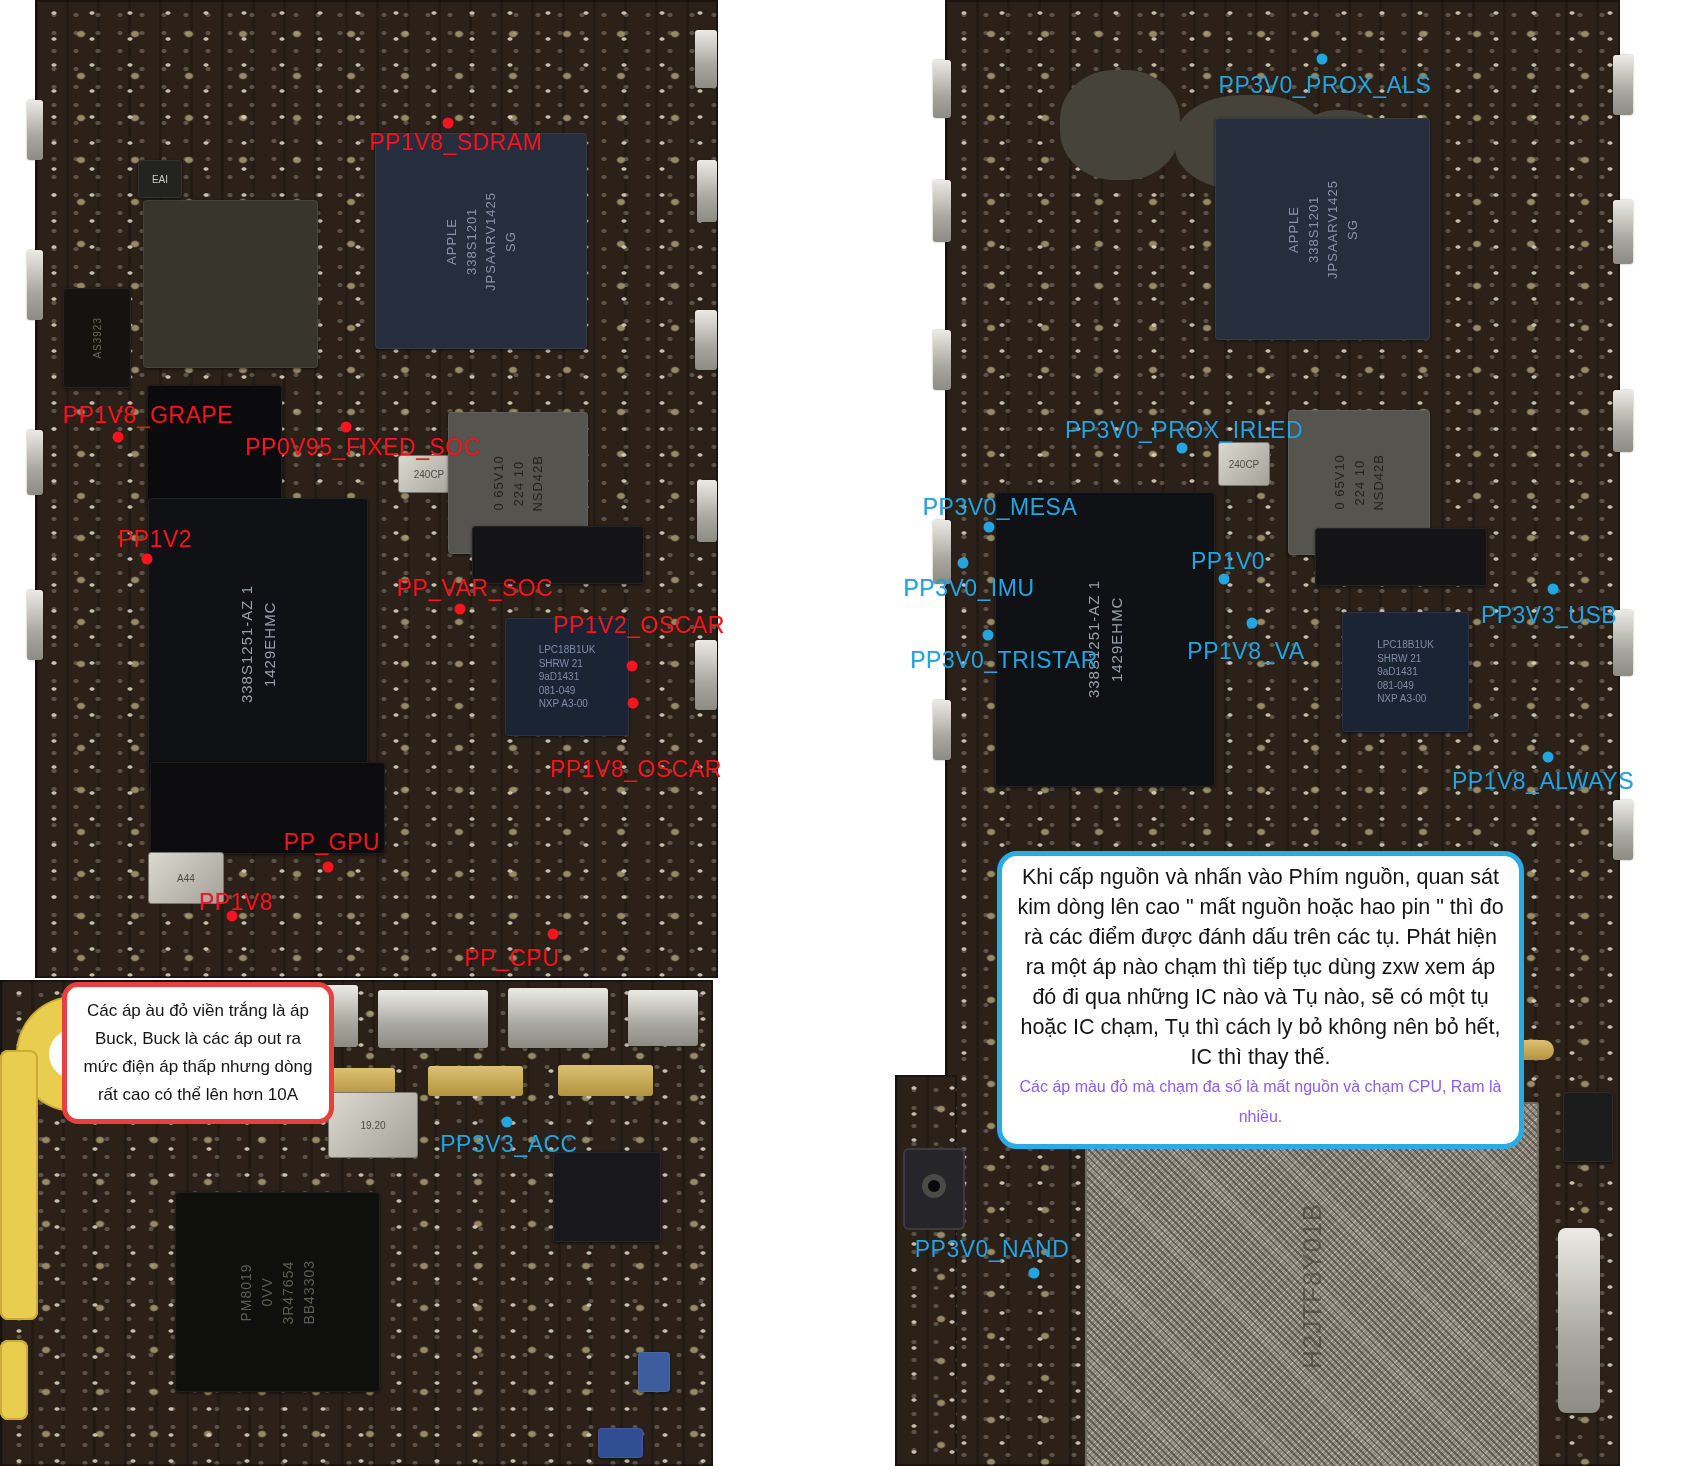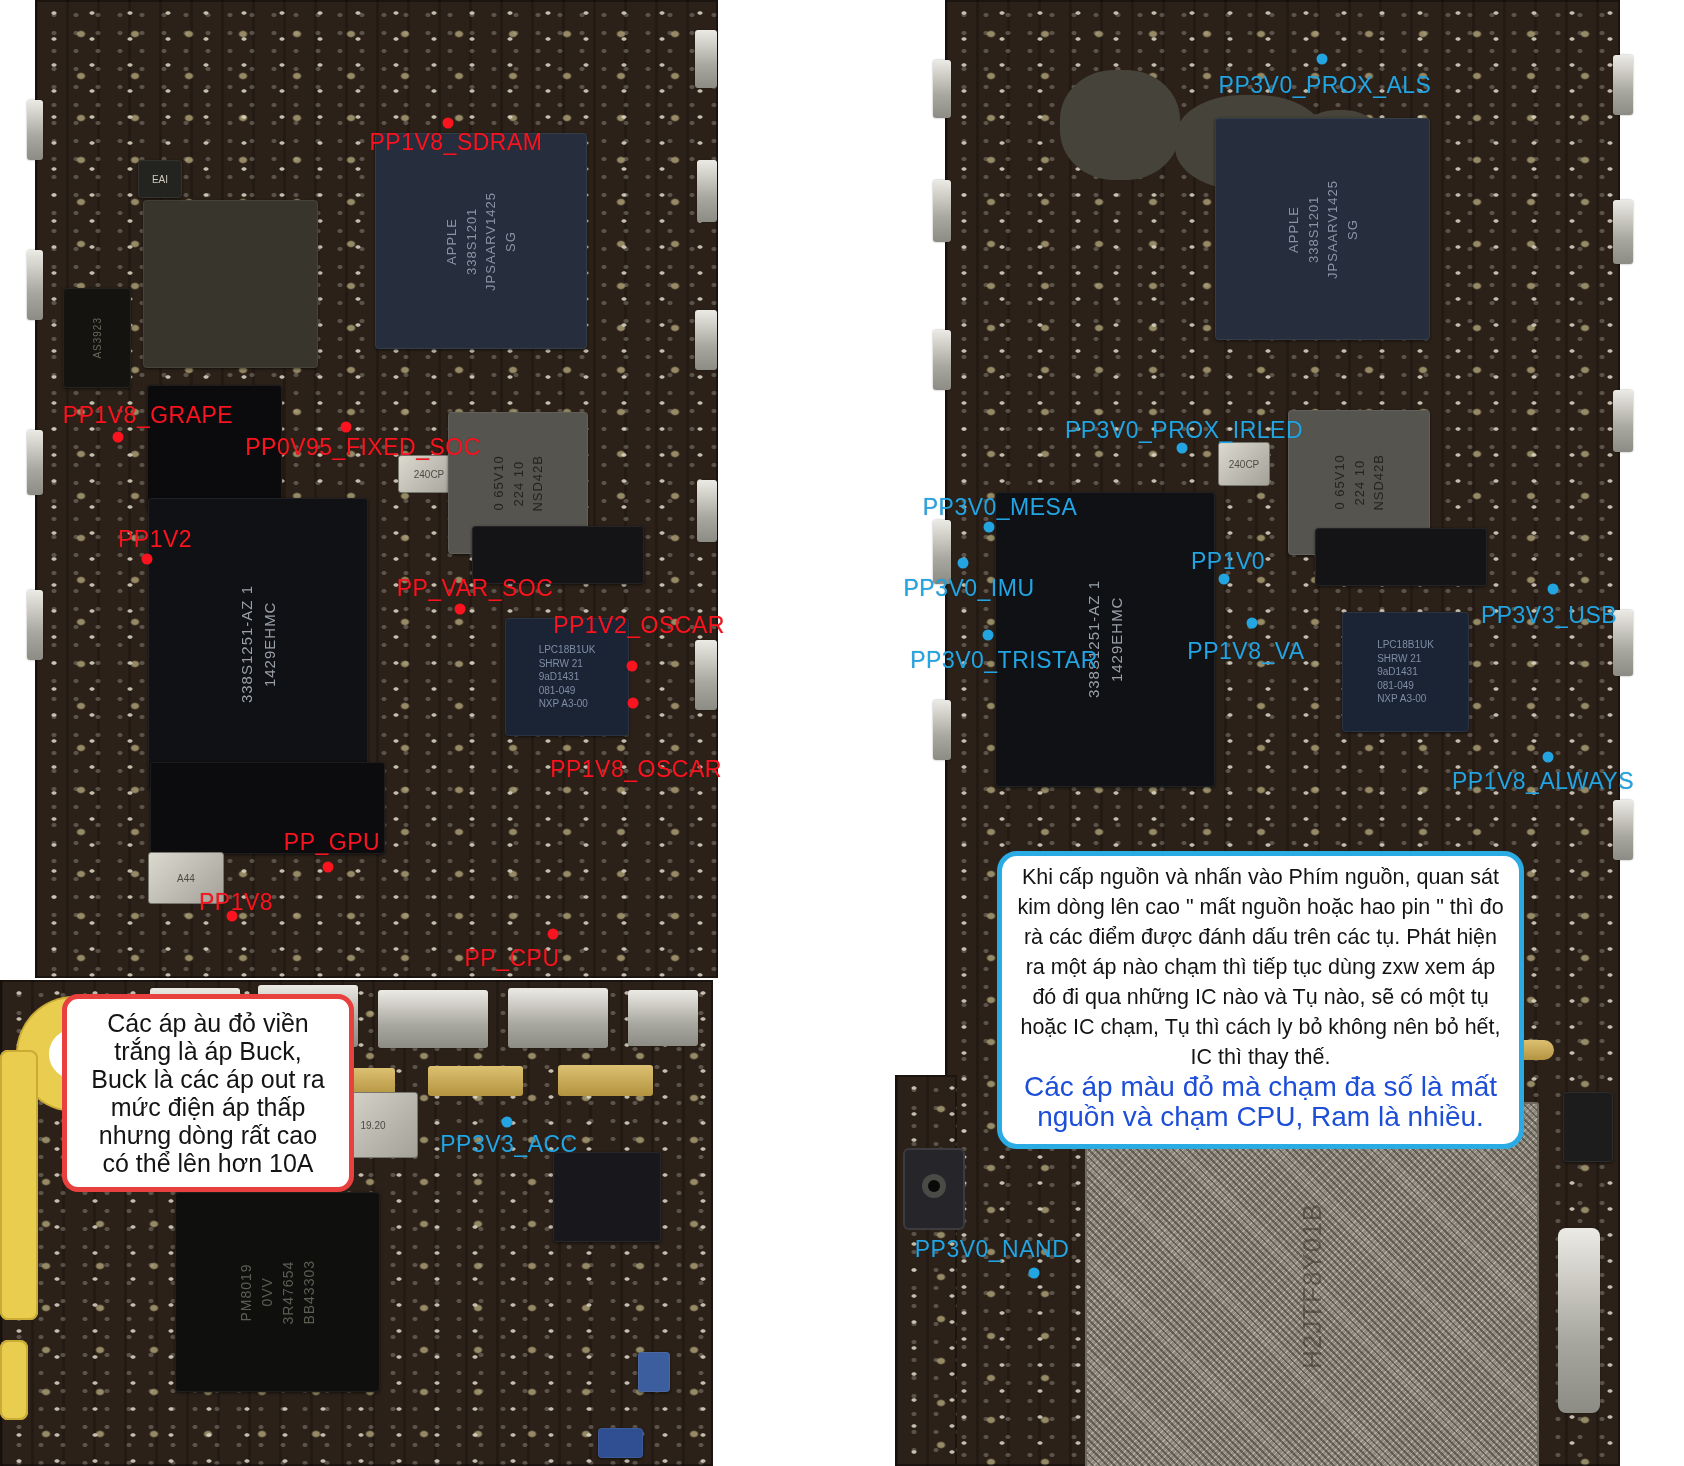--- a/index.html
+++ b/index.html
@@ -47,21 +47,21 @@
       repeating-linear-gradient(135deg, rgba(255,255,250,.30) 0 1px, transparent 1px 4px);
     display:flex;align-items:center;justify-content:center;}
   .mic{position:absolute;background:#26262a;border-radius:6px;box-shadow:inset 0 0 0 2px #3c3c40;}
   .mic:after{content:"";position:absolute;left:50%;top:46%;width:12px;height:12px;border-radius:50%;
              background:#0a0a0a;transform:translate(-50%,-50%);box-shadow:0 0 0 6px #4a4a46;}
   .ring{position:absolute;width:112px;height:112px;border-radius:50%;border:31px solid #e9cd4e;
         background:#fff;box-sizing:border-box;box-shadow:0 0 0 2px #c9ab35;}
   .ybar{position:absolute;background:#e9cd4e;border-radius:8px;box-shadow:inset 0 0 0 2px #c9ab35;}
   .title-green{color:#1faa1f;font-size:37px;margin:2px 0 4px 0;font-weight:400;}
   .body-main{font-size:21.5px;line-height:30px;}
-  .warn-red{color:#1d4ed8;font-size:28px;line-height:30px;}
+  .warn-red{color:#8b5cf6;font-size:16px;line-height:30px;}
 </style>
 </head>
 <body>
 
 <div id="canvas">
 
   <div class="pcb" style="left:35px;top:0;width:683px;height:978px;">
     <div class="tab" style="left:-8px;top:100px;width:16px;height:60px;"></div>
     <div class="tab" style="left:-8px;top:250px;width:16px;height:70px;"></div>
     <div class="tab" style="left:-8px;top:430px;width:16px;height:65px;"></div>
@@ -187,21 +187,21 @@
     <div class="gtab" style="left:567px;top:1040px;width:42px;height:20px;border-radius:10px;"></div>
     <div class="chip" style="left:618px;top:1092px;width:50px;height:70px;background:#1c1c1c;"></div>
     <div class="tab" style="left:613px;top:1228px;width:42px;height:185px;border-radius:8px;"></div>
   </div>
 
   <div class="pcb" style="left:895px;top:1075px;width:62px;height:391px;"></div>
   <div class="mic" style="left:903px;top:1148px;width:62px;height:82px;"></div>
 
 
 
-  <div class="callout redb" style="left:62px;top:982px;width:238px;padding:10px 22px;font-size:25px;line-height:28px;margin-top:12px;">
+  <div class="callout redb" style="left:62px;top:982px;width:238px;padding:10px 12px;font-size:17px;line-height:28px;">
     <p>Các áp àu đỏ viền trắng là áp Buck, Buck là các áp out ra mức điện áp thấp nhưng dòng rất cao có thể lên hơn 10A</p>
   </div>
 
   <div class="callout blue" style="left:997px;top:851px;width:497px;padding:6px 10px 12px 10px;border-radius:20px;">
     <p class="body-main">Khi cấp nguồn và nhấn vào Phím nguồn, quan sát kim dòng lên cao " mất nguồn hoặc hao pin " thì đo rà các điểm được đánh dấu trên các tụ. Phát hiện ra một áp nào chạm thì tiếp tục dùng zxw xem áp đó đi qua những IC nào và Tụ nào, sẽ có một tụ hoặc IC chạm, Tụ thì cách ly bỏ không nên bỏ hết, IC thì thay thế.</p>
     <p class="warn-red">Các áp màu đỏ mà chạm đa số là mất nguồn và chạm CPU, Ram là nhiều.</p>
   </div>
 
   <div class="plabel red" style="left:456px;top:129px;">PP1V8_SDRAM</div>
   <i class="dot red" style="left:448px;top:123px;"></i>

